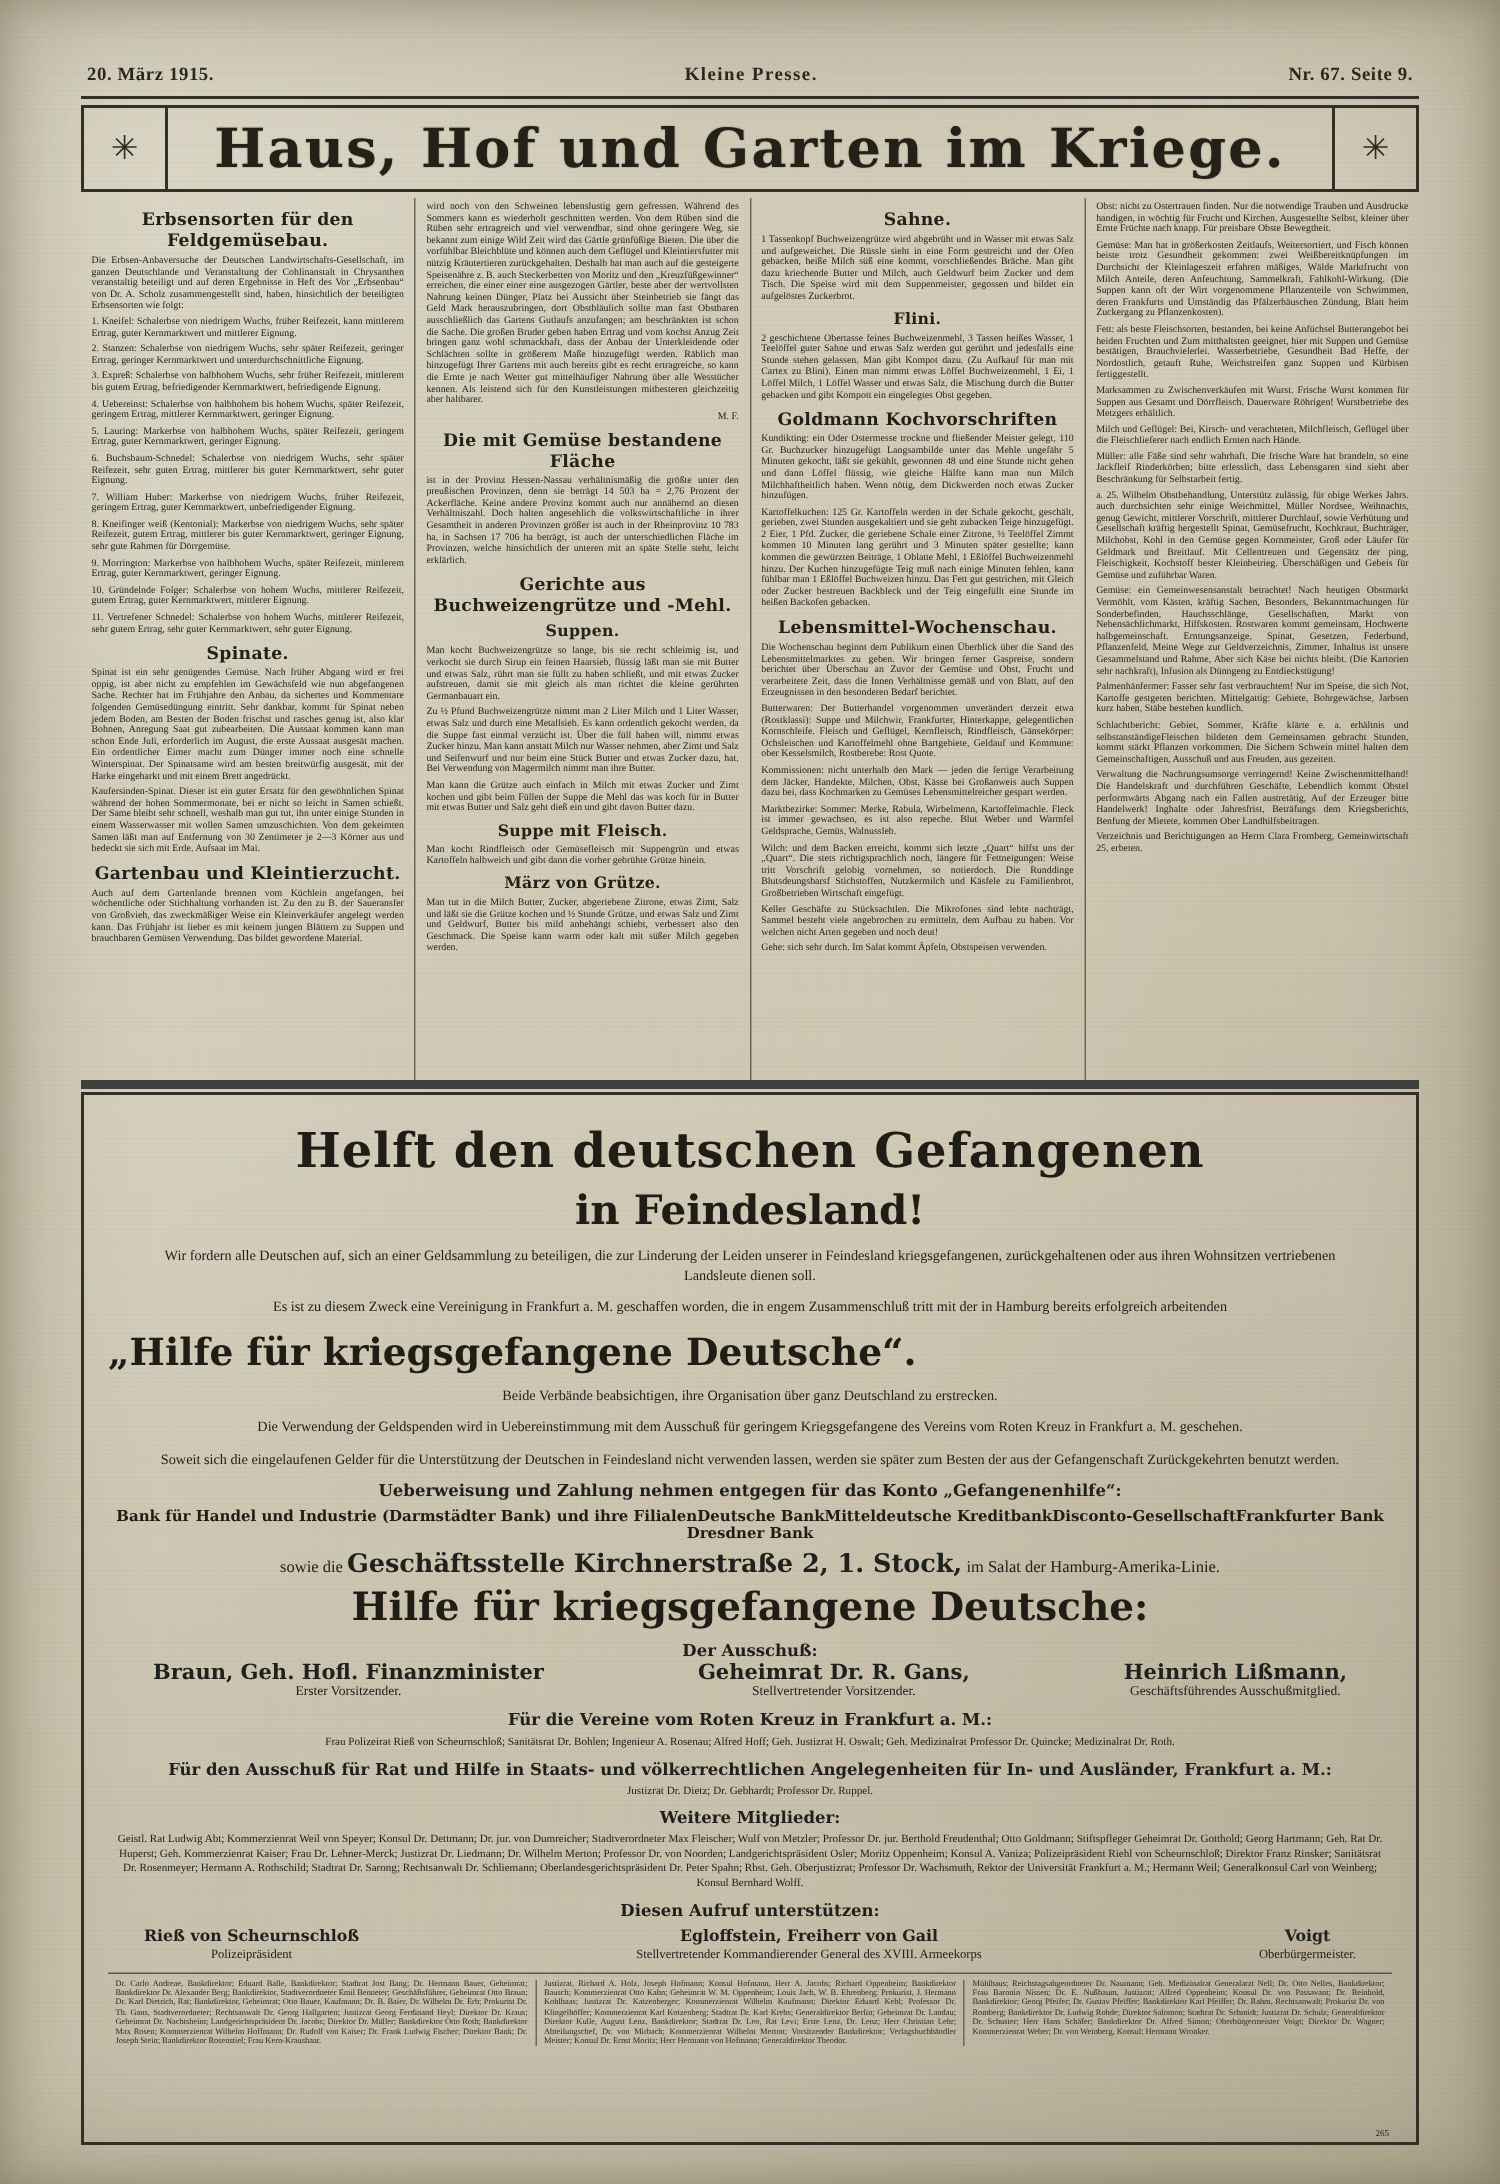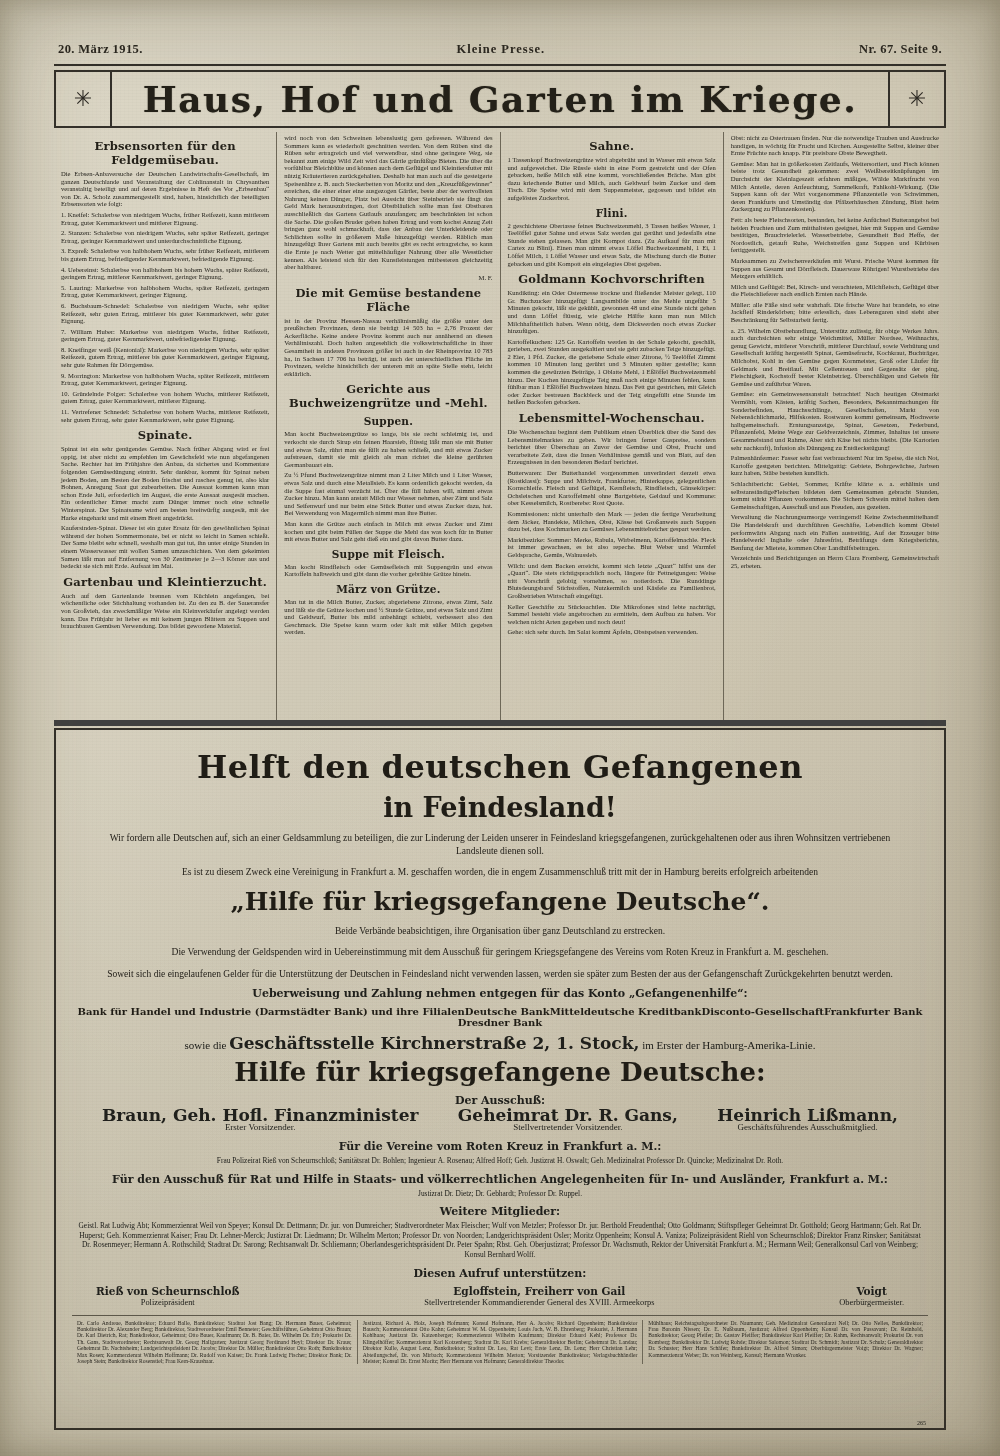--- a/index.html
+++ b/index.html
@@ -137,21 +137,20 @@
     font-size:9.5px;
     line-height:12.5px;
     text-align:center;
     margin:9px 26px 0 26px;
     color:#24211b;
   }
   .ad-quote{
     font-family:"DejaVu Serif", serif;
     font-weight:bold;
     font-size:25px;
-    text-align:center;
     margin-top:8px;
     color:#201d16;
   }
   .ad-banks{
     display:flex;justify-content:center;
     font-family:"DejaVu Serif", serif;
     font-weight:bold;
     font-size:10px;
     margin-top:6px;flex-wrap:wrap;
     color:#201d16;
@@ -171,21 +170,21 @@
     color:#201d16;
   }
   .ad-sec-h{
     text-align:center;font-family:"DejaVu Serif",serif;font-weight:bold;
     font-size:11px;margin-top:7px;
   }
   .ad-three{
     display:flex;justify-content:space-between;margin-top:2px;padding:0 30px;
   }
   .ad-three div{text-align:center;font-size:9px;line-height:12px;}
-  .ad-three .nm{font-family:"DejaVu Serif",serif;font-weight:bold;font-size:17px;}
+  .ad-three .nm{font-family:"DejaVu Serif",serif;font-weight:bold;font-size:14px;}
   .ad-names{
     font-size:7.4px;line-height:9.6px;text-align:center;margin:3px 6px 0 6px;
   }
   .ad-sign{
     display:flex;justify-content:space-between;margin-top:6px;padding:0 24px;
   }
   .ad-sign div{text-align:center;font-size:8.4px;line-height:11px;}
   .ad-sign .nm{font-family:"DejaVu Serif",serif;font-weight:bold;font-size:10.5px;}
   .ad-cols{
     display:flex;margin-top:7px;border-top:1px solid #5d584a;padding-top:4px;
@@ -308,21 +307,21 @@
         <span>Deutsche Bank</span>
         <span>Mitteldeutsche Kreditbank</span>
         <span>Disconto-Gesellschaft</span>
         <span>Frankfurter Bank</span>
         <span>Dresdner Bank</span>
       </div>
 
     <div class="ad-office">
       <span>sowie die</span>
       <span class="big">Geschäftsstelle Kirchnerstraße 2, 1. Stock,</span>
-      <span>im Erster der Hamburg-Amerika-Linie.</span>
+      <span>im Salat der Hamburg-Amerika-Linie.</span>
     </div>
 
     <div class="ad-quote2">Hilfe für kriegsgefangene Deutsche:</div>
 
     <div class="ad-sec-h">Der Ausschuß:</div>
     <div class="ad-three" id="ad-committee">
         <div>
           <div class="nm">Braun, Geh. Hofl. Finanzminister</div>
           <div>Erster Vorsitzender.</div>
         </div>

